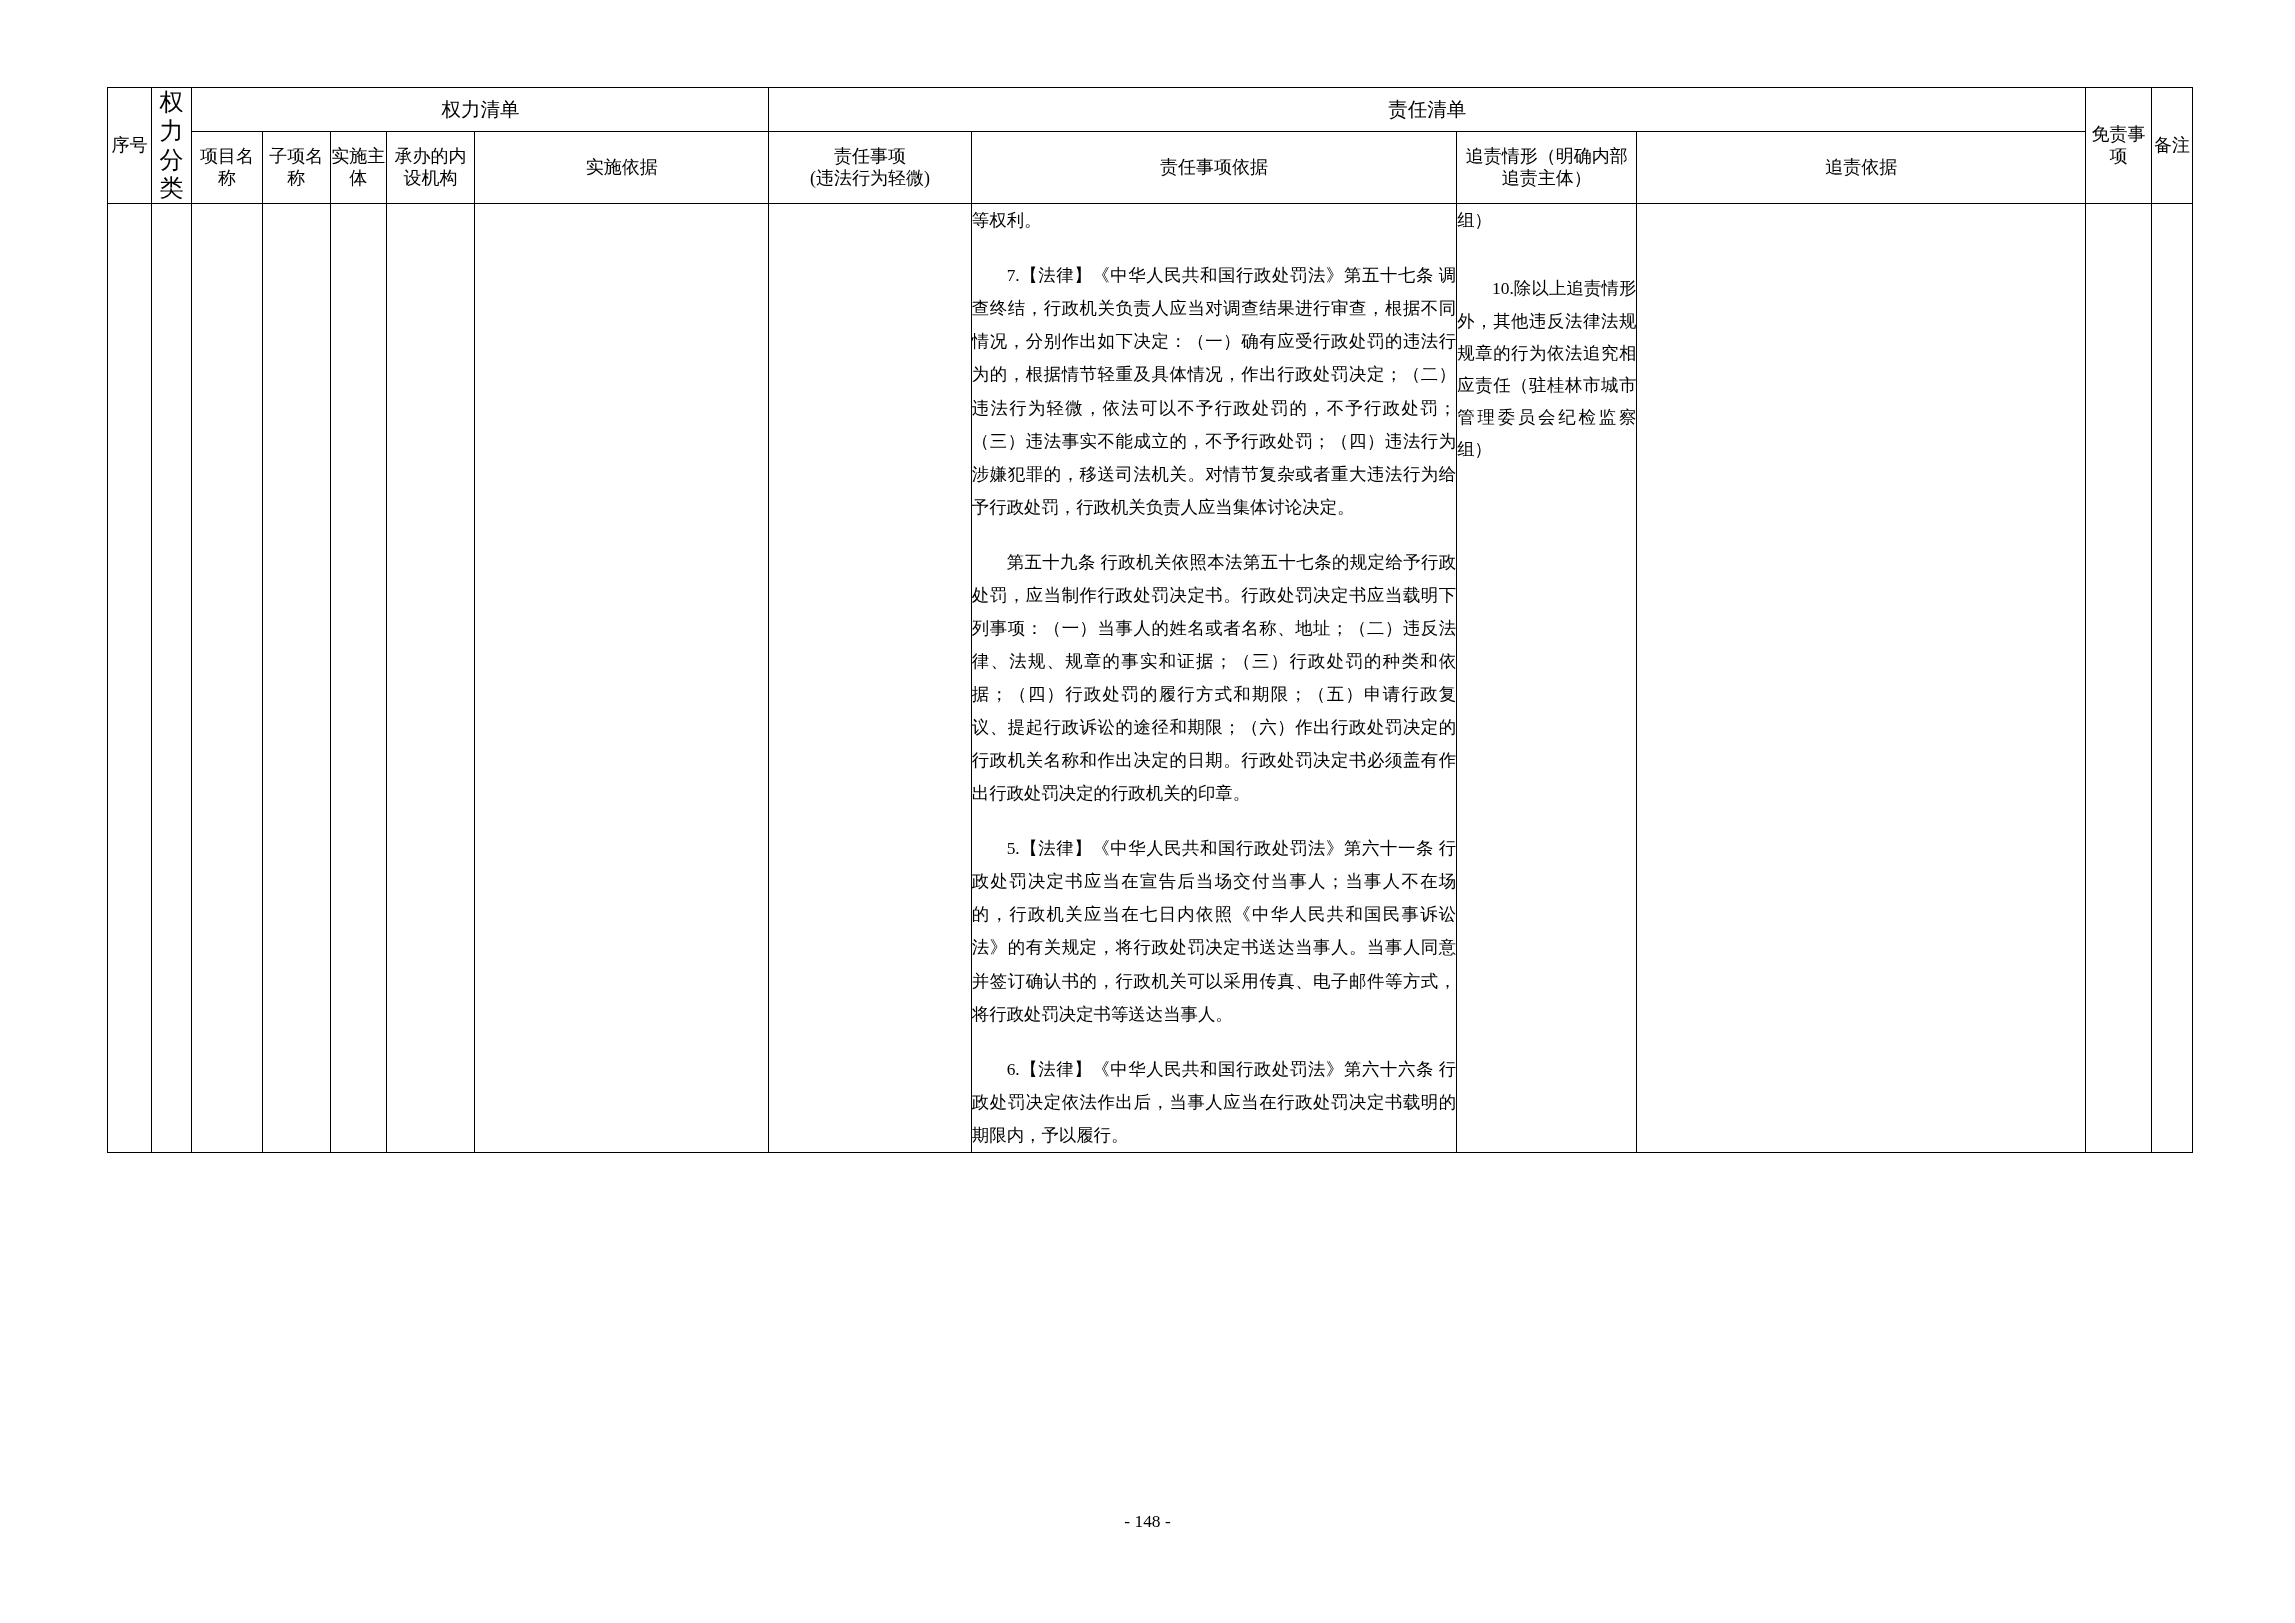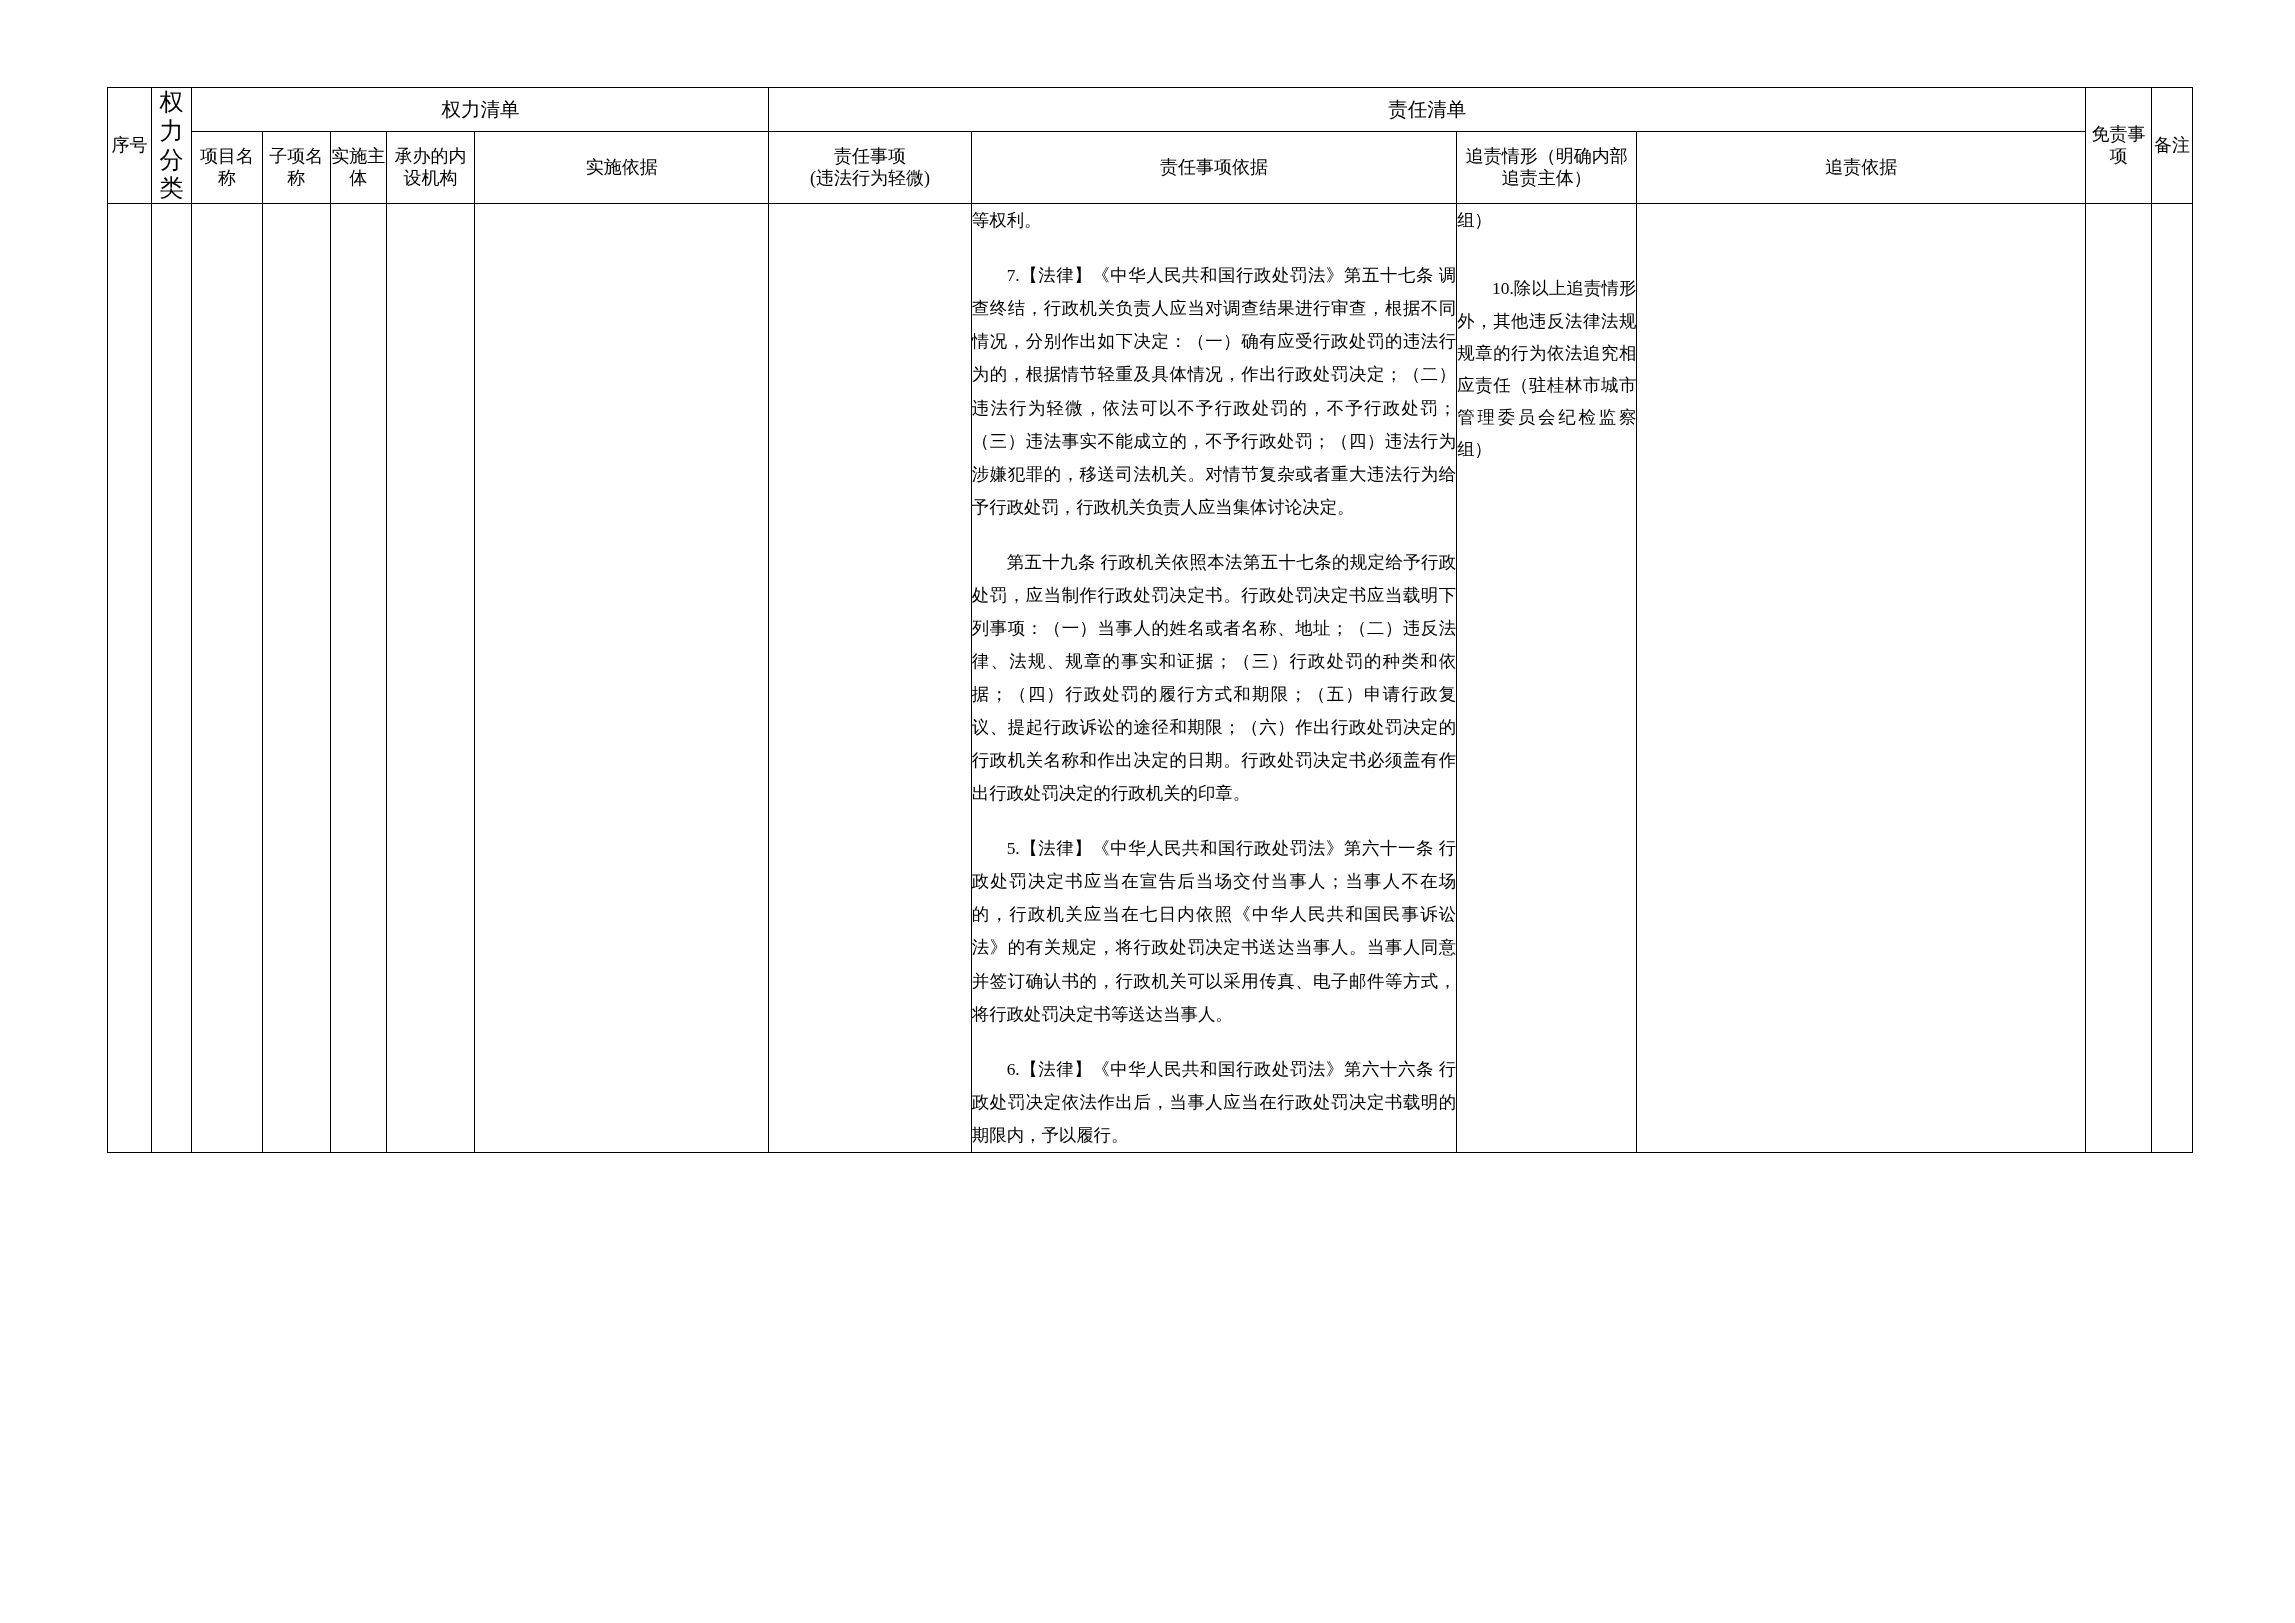--- a/index.html
+++ b/index.html
@@ -192,15 +192,16 @@
           <p>组）</p>
           <p class="ind">10.除以上追责情形外，其他违反法律法规规章的行为依法追究相应责任（驻桂林市城市管理委员会纪检监察组）</p>
         </td>
         <td class="empty-cell"></td>
         <td class="empty-cell"></td>
         <td class="empty-cell"></td>
       </tr>
     </tbody>
   </table>
 
+  <div class="page-number">- 148 -</div>
 
 </div>
 
 
 </body></html>

